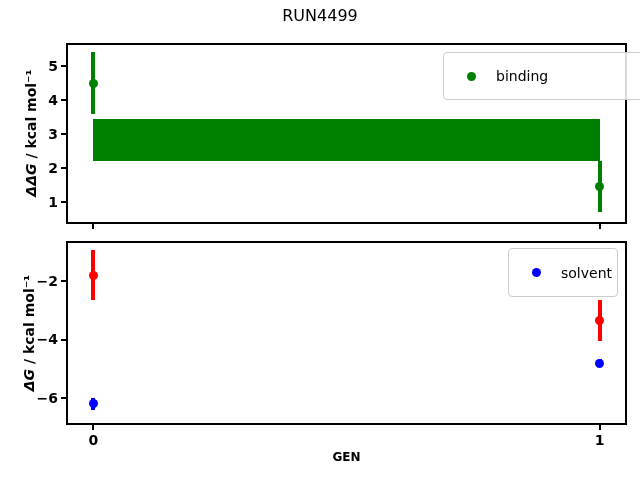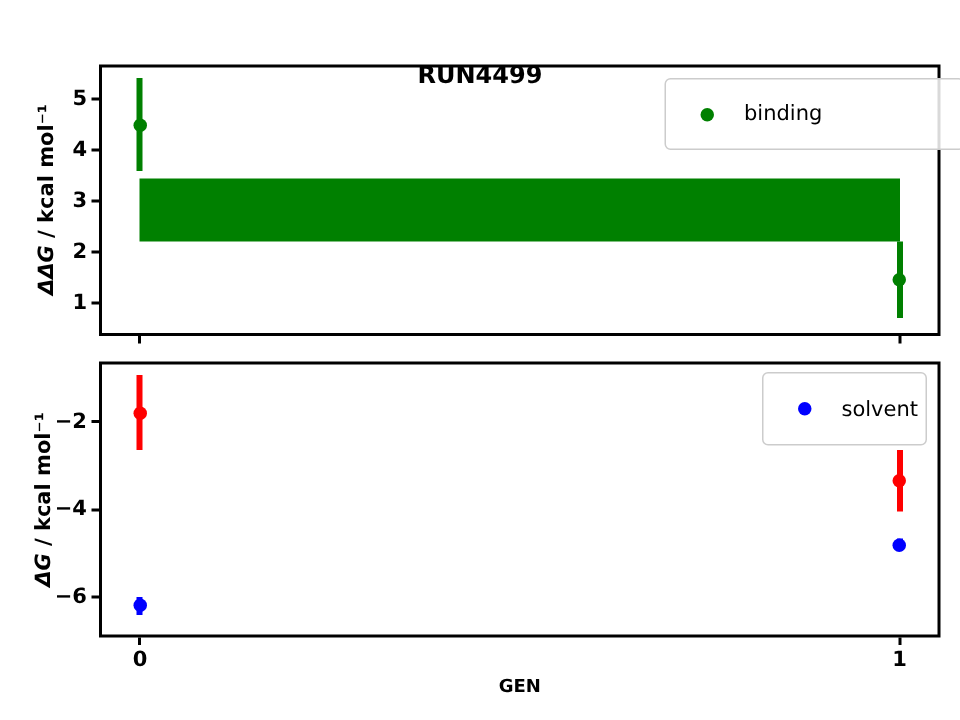--- a/index.html
+++ b/index.html
@@ -2,21 +2,21 @@
 <html><head>
 <meta charset="utf-8">
 <style>
   html,body{margin:0;padding:0;background:#fff;}
   #figure{
     position:relative;width:640px;height:480px;background:#ffffff;
     font-family:"DejaVu Sans","Liberation Sans",sans-serif;overflow:hidden;
   }
   #fig-title{
     position:absolute;left:0;top:6px;width:640px;text-align:center;
-    font-size:16px;font-weight:bold;color:#000;margin-top:34px;
+    font-size:16px;font-weight:normal;color:#000;
   }
   .axes{position:absolute;border:2px solid #000;box-sizing:border-box;background:transparent;}
   .tick{position:absolute;background:#000;}
   .ticklabel{
     position:absolute;font-size:14px;font-weight:bold;color:#000;height:17px;line-height:17px;
   }
   .ylab{
     position:absolute;font-size:14px;font-weight:bold;color:#000;white-space:nowrap;
     transform:translate(-50%,-50%) rotate(-90deg);
   }

